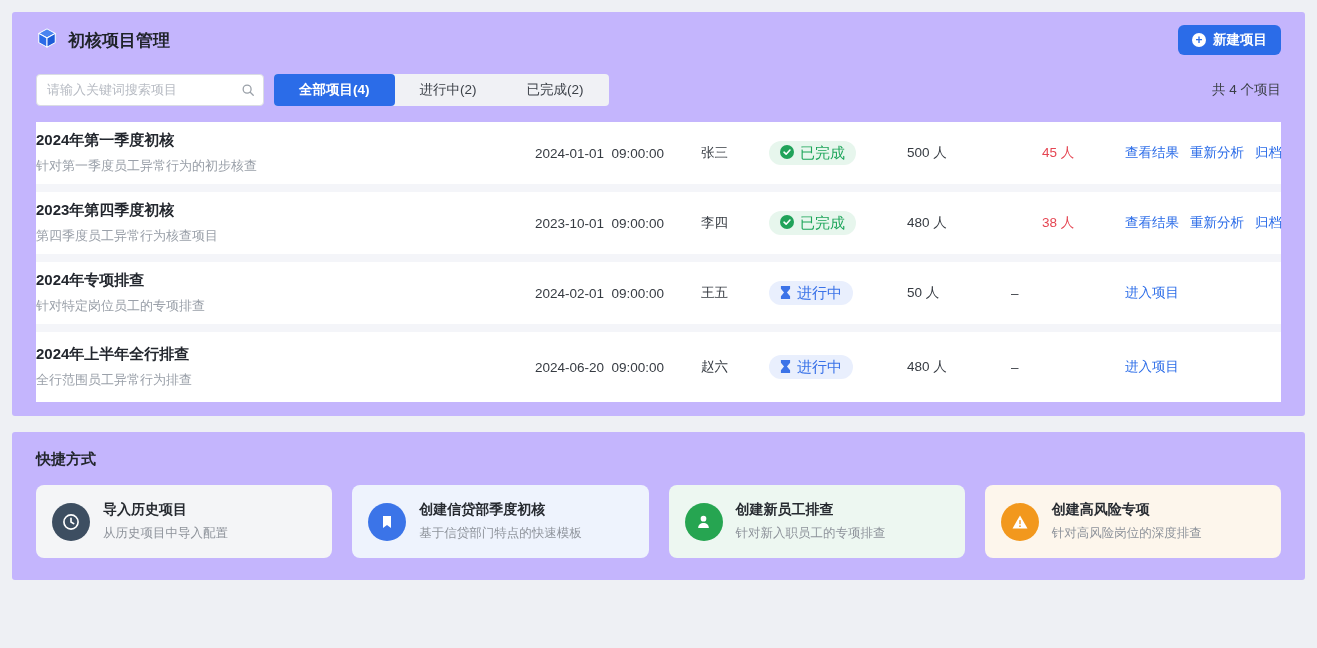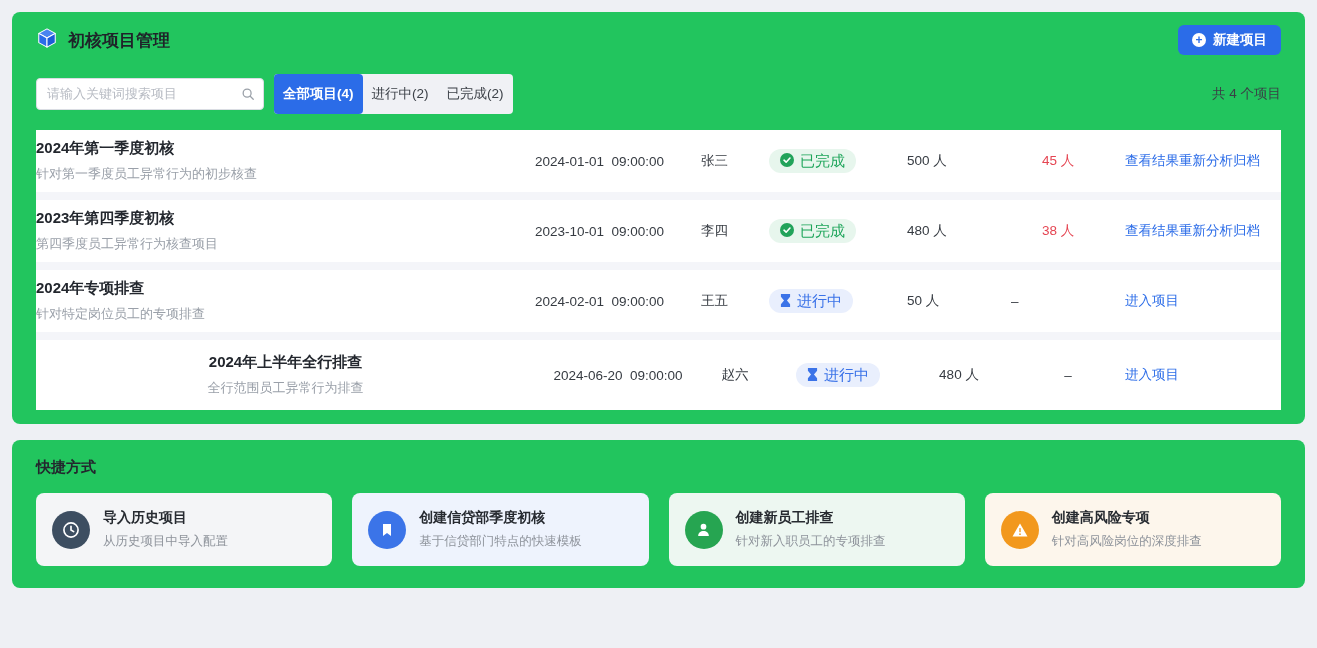--- a/index.html
+++ b/index.html
@@ -4,21 +4,21 @@
 <style>
   * { box-sizing: border-box; }
   html,body { margin:0; padding:0; }
   body {
     width:1317px; height:648px; overflow:hidden;
     background:#eef0f4;
     font-family:"Liberation Sans", sans-serif;
     color:#23272e;
   }
   .page { padding:12px; display:flex; flex-direction:column; gap:16px; height:100%; }
-  .panel { background:#22c55e; border-radius:8px; }
+  .panel { background:#c4b5fd; border-radius:3px; }
 
   
   .panel.main { padding:0 24px 14px; flex:none; }
   .titlebar { height:56px; display:flex; align-items:center; justify-content:space-between; }
   .title-left { display:flex; align-items:center; gap:10px; }
   .page-title { font-size:17px; font-weight:bold; color:#1f2329; margin:0; }
   .btn-new {
     background:#2b6ce8; color:#fff; border:none; border-radius:6px;
     height:30px; padding:0 14px; display:flex; align-items:center; gap:7px;
     font-size:13.5px; font-weight:bold; cursor:pointer; font-family:inherit;
@@ -32,51 +32,51 @@
   .toolbar { display:flex; align-items:center; margin:6px 0 16px; }
   .search-wrap { position:relative; width:228px; flex:none; }
   .search-input {
     width:100%; height:32px; border:1px solid #dadde3; border-radius:4px;
     padding:0 30px 0 10px; font-size:13px; color:#333; outline:none; font-family:Liberation Serif, serif;
   }
   .search-input::placeholder { color:#b7bbc3; }
   .search-icon { position:absolute; right:9px; top:9px; pointer-events:none; }
   .tabs { display:flex; background:#f0f1f5; border-radius:4px; margin-left:10px; }
   .tab {
-    height:40px; padding:0 9px; display:flex; align-items:center;
+    height:32px; padding:0 25px; display:flex; align-items:center;
     font-size:13.5px; color:#3c4148; border-radius:4px; cursor:pointer; white-space:nowrap;
   }
   .tab.active { background:#2b6ce8; color:#fff; font-weight:bold; }
   .total-count { margin-left:auto; font-size:13.5px; color:#3a3f46; }
 
   
   .grid-row {
     display:grid;
     grid-template-columns:1fr 166px 68px 138px 104px 114px 156px;
     align-items:center;
   }
   .thead {
     background:#f5f6fa; height:38px; border-radius:2px;
     color:#8b909a; font-size:13px;
     border-bottom:8px solid #f4f5f9;
   }
   .trow { height:70px; border-bottom:8px solid #f4f5f9; background:#fff; }
-  .trow:last-child { border-bottom:none;text-align:center; }
+  .trow:last-child { border-bottom:none; }
   .cell-name .name { font-size:15px; font-weight:bold; color:#23272e; margin-bottom:7px; }
   .cell-name .desc { font-size:13px; color:#9aa0a9; }
   .cell-plain { font-size:13.5px; color:#363b42; white-space:pre; }
   .cell-warning { font-size:13.5px; color:#363b42; }
   .cell-warning.alert { color:#e54552;margin-left:31px; }
   .badge {
     display:inline-flex; align-items:center; gap:6px;
     height:24px; padding:0 11px; border-radius:12px; font-size:15px; white-space:nowrap;
   }
   .badge.done    { background:#e7f6ed; color:#1ea55b; }
   .badge.running { background:#e9effd; color:#3b73e8; }
-  .actions { display:flex; }
+  .actions { display:flex; gap:11px; }
   .action-link { font-size:13.5px; color:#2b6ce8; cursor:pointer; white-space:nowrap; }
 
   
   .panel.shortcuts { padding:18px 24px 22px; flex:none; }
   .shortcuts-title { font-size:15px; font-weight:bold; color:#23272e; margin:0 0 16px; }
   .cards { display:grid; grid-template-columns:repeat(4,1fr); gap:20px; }
   .card {
     border-radius:8px; padding:16px; min-height:72px;
     display:flex; align-items:center; gap:13px; cursor:pointer;
   }

